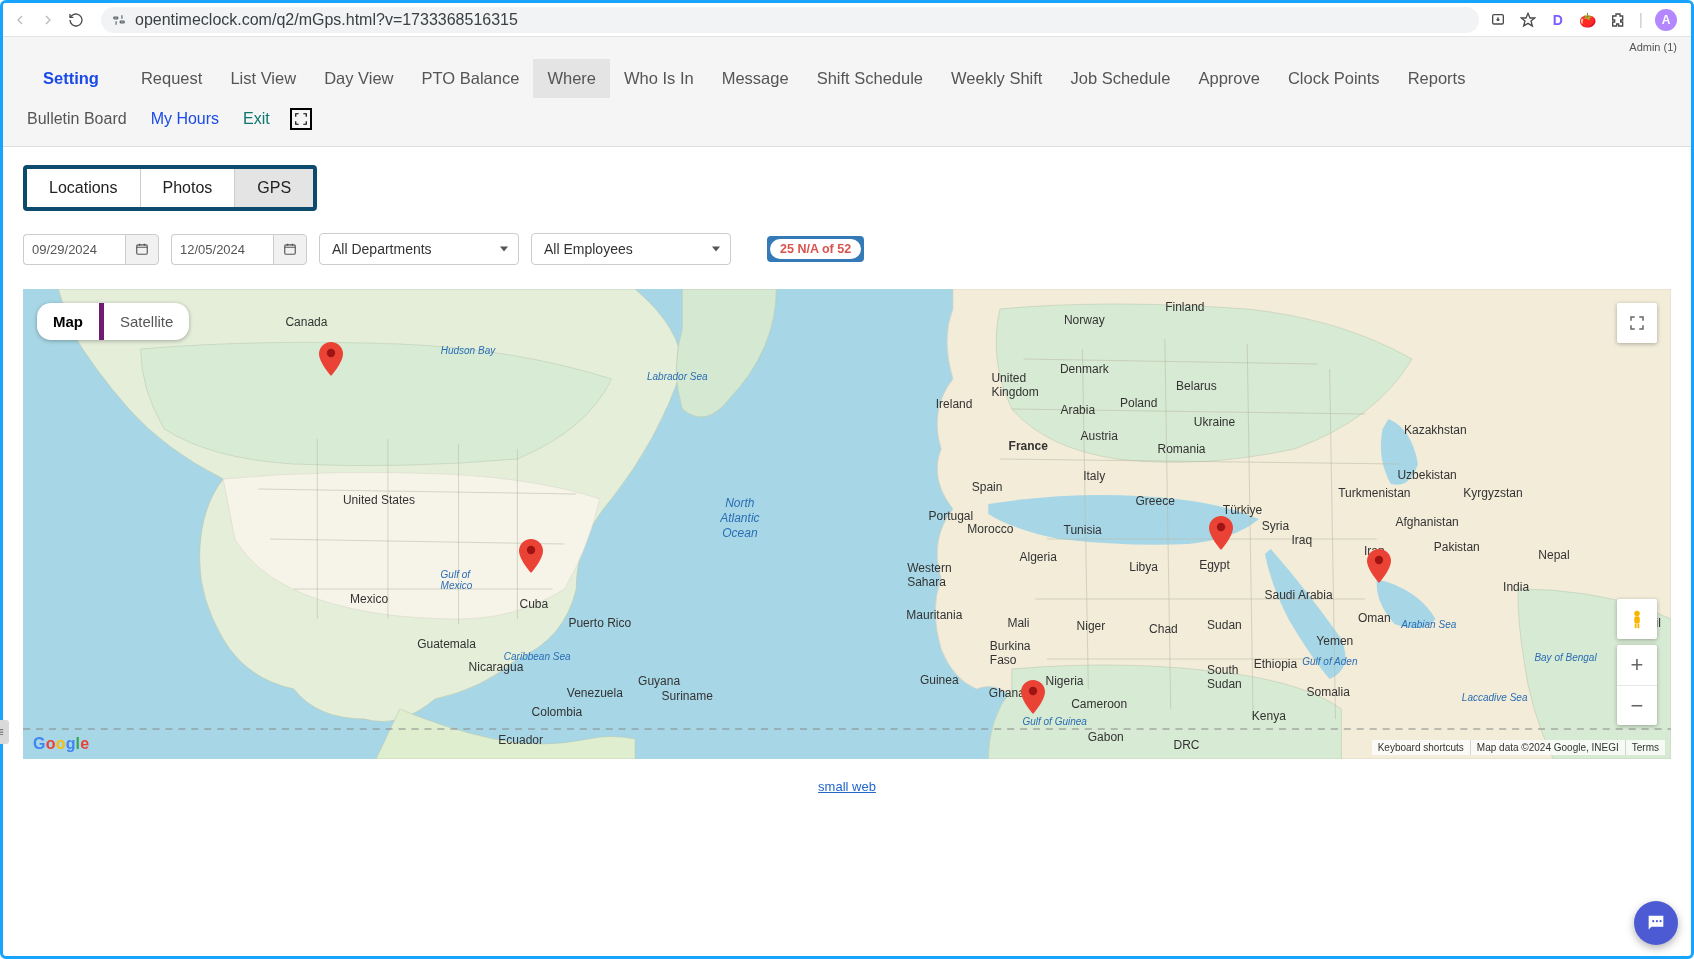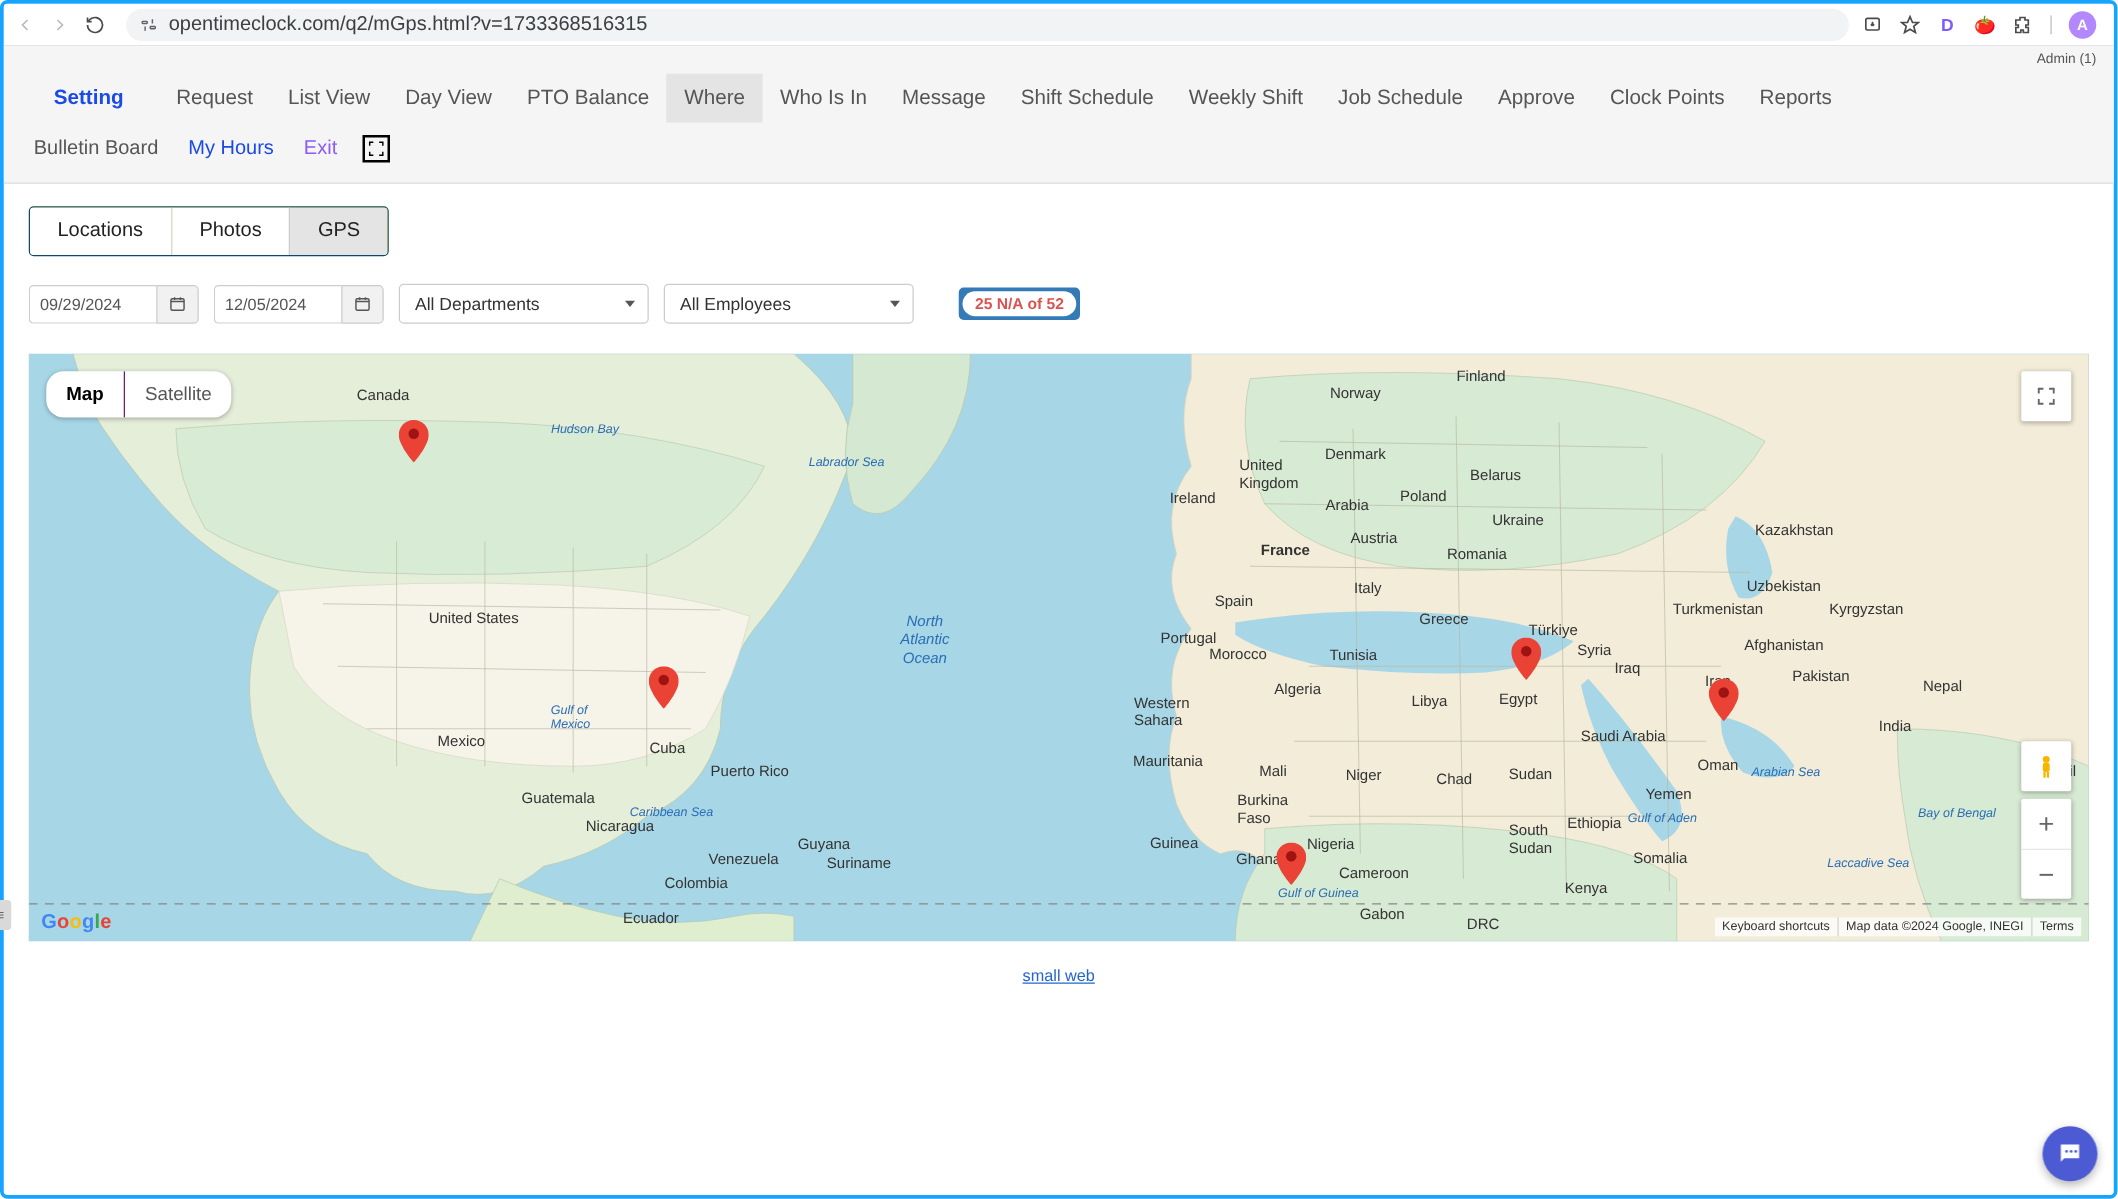--- a/index.html
+++ b/index.html
@@ -25,47 +25,47 @@
   .admin-row { text-align:right; font-size:11px; color:#555; padding:4px 14px 0 0; }
   .nav1 { display:flex; flex-wrap:wrap; align-items:center; padding:6px 12px 0 12px; gap:0; }
   .nav-item {
     padding:10px 14px; font-size:16.5px; color:#555; cursor:pointer;
   }
   .nav-item.setting { color:#1a4ae8; font-weight:600; padding-left:28px; padding-right:28px; }
   .nav-item.active { background:#e4e4e4; }
   .nav2 { display:flex; align-items:center; padding:4px 12px 10px 12px; gap:0; }
   .nav2 .nav-item { font-size:16px; padding:8px 12px; }
   .nav-item.myhours { color:#1a4ae8; }
-  .nav-item.exit { color:#8b5cf6; }
+  .nav-item.exit { color:#0f766e; }
   .fs-btn { width:22px; height:22px; border:2px solid #000; margin-left:8px; display:flex; align-items:center; justify-content:center; cursor:pointer; }
   .fs-btn svg { width:14px; height:14px; }
 
   
   .content { padding:18px 20px 0 20px; }
-  .tabs { display:inline-flex; border:1px solid #0c4a6e; border-radius:4px; overflow:hidden; background:#fde047; }
+  .tabs { display:inline-flex; border:4px solid #0c4a6e; border-radius:4px; overflow:hidden; background:#14532d; }
   .tab { padding:10px 22px; font-size:16px; color:#222; cursor:pointer; border-right:1px solid #ccc; background:#fff; }
   .tab:last-child { border-right:none; }
   .tab.active { background:#e4e4e4; }
 
   .filter-row { display:flex; align-items:center; gap:12px; margin-top:22px; flex-wrap:wrap; }
   .date-group { display:flex; }
   .date-input { width:102px; border:1px solid #ccc; border-right:none; border-radius:4px 0 0 4px; padding:7px 8px; font-size:13px; color:#555; background:#fff; }
   .date-btn { width:34px; border:1px solid #ccc; border-radius:0 4px 4px 0; background:#f1f1f1; display:flex; align-items:center; justify-content:center; cursor:pointer; color:#555; }
   .dropdown { position:relative; min-width:200px; border:1px solid #ccc; border-radius:4px; padding:7px 28px 7px 12px; font-size:14px; color:#333; background:#fff; cursor:pointer; }
   .dropdown::after { content:""; position:absolute; right:10px; top:50%; width:0; height:0; border-left:4px solid transparent; border-right:4px solid transparent; border-top:5px solid #555; transform:translateY(-50%); }
   .status-pill { background:#337ab7; border-radius:4px; padding:3px; margin-left:24px; }
   .status-pill-inner { background:#fff; border-radius:10px; padding:3px 10px; font-size:12.5px; font-weight:bold; color:#d9534f; }
 
   
   .map-wrap { position:relative; margin-top:24px; height:470px; background:#a3d4e8; overflow:hidden; }
   .map-svg { position:absolute; inset:0; width:100%; height:100%; }
   .map-type { position:absolute; top:14px; left:14px; display:flex; background:#fff; border-radius:14px; box-shadow:0 1px 4px rgba(0,0,0,.3); overflow:hidden; }
   .map-type-item { padding:10px 16px; font-size:15px; color:#565656; cursor:pointer; }
   .map-type-item.active { color:#000; font-weight:600; }
-  .map-type-item + .map-type-item { border-left:1px solid #701a75; }
+  .map-type-item + .map-type-item { border-left:5px solid #701a75; }
   .map-fs { position:absolute; top:14px; right:14px; width:40px; height:40px; background:#fff; border-radius:2px; box-shadow:0 1px 4px rgba(0,0,0,.3); display:flex; align-items:center; justify-content:center; cursor:pointer; color:#666; }
   .pegman { position:absolute; right:14px; bottom:120px; width:40px; height:40px; background:#fff; border-radius:2px; box-shadow:0 1px 4px rgba(0,0,0,.3); display:flex; align-items:center; justify-content:center; cursor:grab; }
   .zoom { position:absolute; right:14px; bottom:34px; width:40px; background:#fff; border-radius:2px; box-shadow:0 1px 4px rgba(0,0,0,.3); display:flex; flex-direction:column; }
   .zoom-btn { height:40px; display:flex; align-items:center; justify-content:center; font-size:22px; color:#666; cursor:pointer; }
   .zoom-btn + .zoom-btn { border-top:1px solid #e6e6e6; }
   .google-logo { position:absolute; left:10px; bottom:6px; font-size:16px; font-weight:600; letter-spacing:.2px; }
   .google-logo span:nth-child(1){color:#4285F4;} .google-logo span:nth-child(2){color:#EA4335;}
   .google-logo span:nth-child(3){color:#FBBC05;} .google-logo span:nth-child(4){color:#4285F4;}
   .google-logo span:nth-child(5){color:#34A853;} .google-logo span:nth-child(6){color:#EA4335;}
   .map-footer { position:absolute; right:6px; bottom:4px; display:flex; gap:0; font-size:10px; color:#333; }

